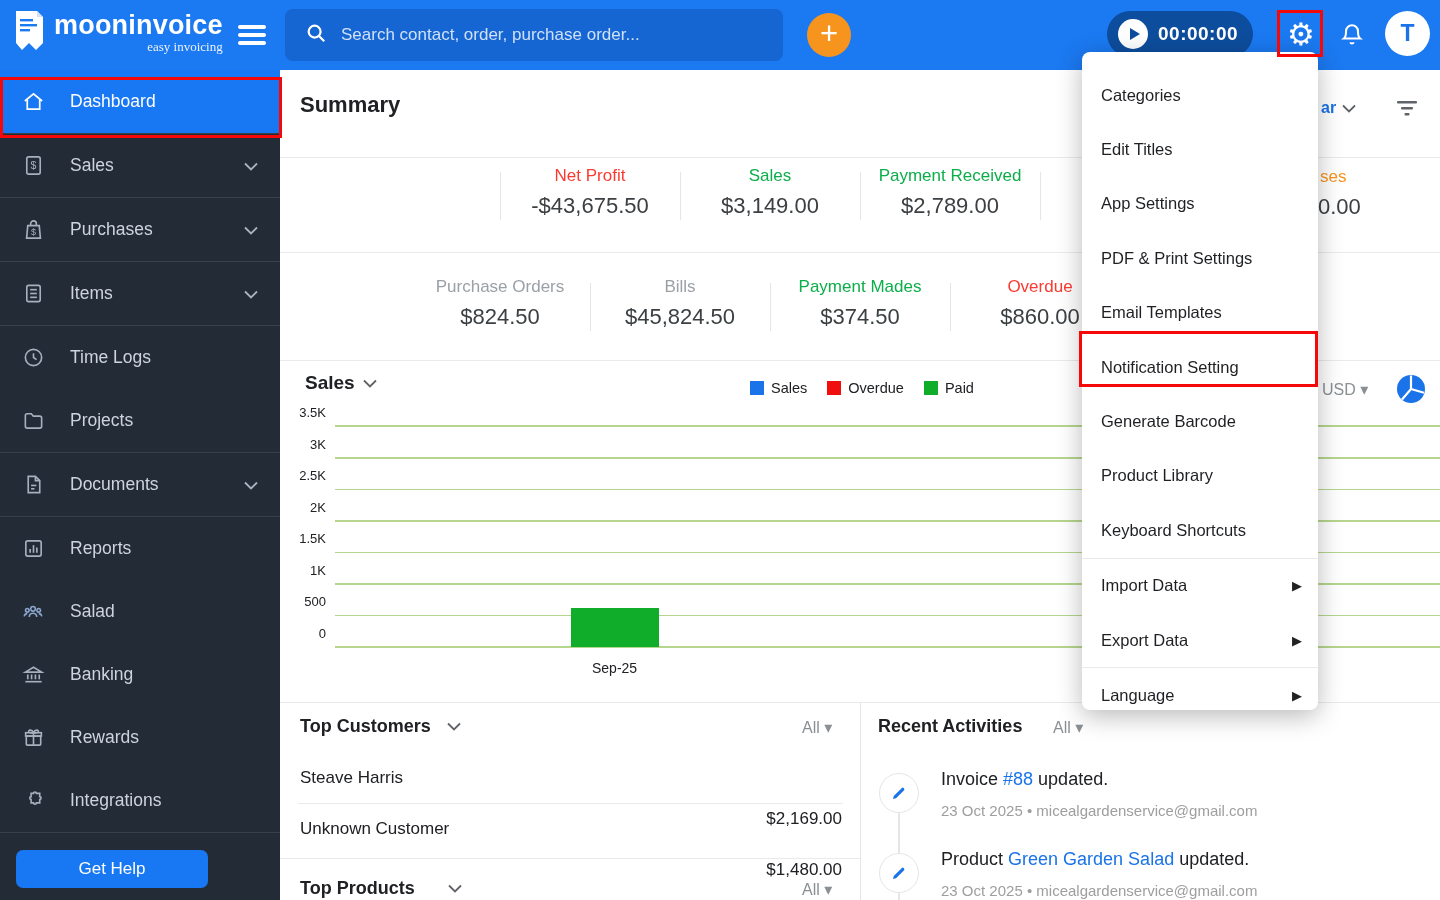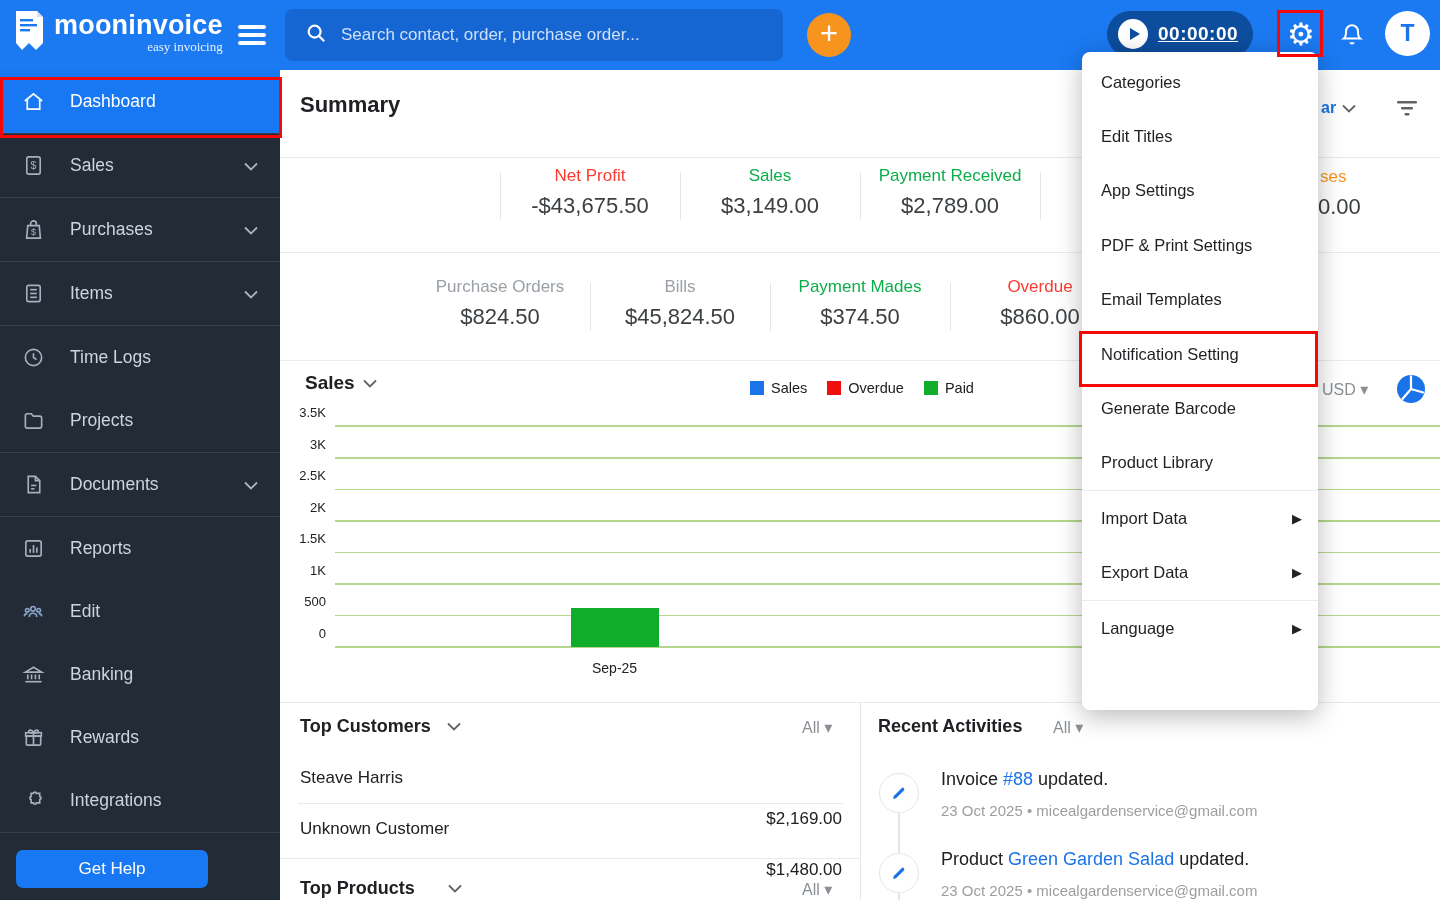--- a/index.html
+++ b/index.html
@@ -13,21 +13,21 @@
   .logo-text .brand { color:#fff; font-size:27px; font-weight:bold; letter-spacing:.2px; line-height:28px; }
   .logo-text .tagline { color:#eaf2ff; font-size:13px; font-family:"Liberation Serif", serif; text-align:right; margin-top:0px; }
   .hamburger { position:absolute; left:238px; top:25px; width:28px; height:20px; display:flex; flex-direction:column; justify-content:space-between; cursor:pointer; }
   .hamburger div { height:3.6px; background:#fff; border-radius:2px; }
   .searchbar { position:absolute; left:285px; top:9px; width:498px; height:52px; background:#1565d3; border-radius:8px; display:flex; align-items:center; padding-left:20px; gap:14px; }
   .searchbar .ph { color:#cfe0f8; font-size:17px; }
   .plus-btn { position:absolute; left:807px; top:13px; width:44px; height:44px; border-radius:50%; background:#f7941e; color:#fff; font-size:31px; display:flex; align-items:center; justify-content:center; line-height:1; padding-bottom:3px; }
   .timer { position:absolute; left:1107px; top:11px; width:146px; height:46px; border-radius:23px; background:#0d4d9d; display:flex; align-items:center; gap:10px; padding-left:11px; }
   .play-circle { width:30px; height:30px; border-radius:50%; background:#fff; display:flex; align-items:center; justify-content:center; }
   .play-tri { width:0; height:0; border-left:10px solid #0d4d9d; border-top:6.5px solid transparent; border-bottom:6.5px solid transparent; margin-left:3px; }
-  .timer .time { color:#fff; font-size:19px; font-weight:bold; letter-spacing:.5px;text-decoration:underline; }
+  .timer .time { color:#fff; font-size:19px; font-weight:bold; letter-spacing:.5px; }
   .gear { position:absolute; left:1284px; top:17px; width:34px; height:36px; color:#fff; font-size:31px; line-height:36px; text-align:center; }
   .bell { position:absolute; left:1339px; top:21px; }
   .avatar { position:absolute; left:1385px; top:11px; width:45px; height:45px; border-radius:50%; background:#fff; color:#1a73e8; font-size:23px; font-weight:bold; display:flex; align-items:center; justify-content:center; }
 
   
   .sidebar { position:absolute; left:0; top:70px; width:280px; height:830px; background:#222b36; z-index:4; }
   .side-item { height:63px; display:flex; align-items:center; padding:0 22px 0 20px; color:#cdd4dd; font-size:17.5px; cursor:pointer; position:relative; }
   .side-item .icon { width:26px; height:24px; margin-right:24px; color:#a7b0bd; display:flex; align-items:center; justify-content:center; }
   .side-item.active { background:#1877f2; color:#fff; }
   .side-item.active .icon { color:#fff; }
@@ -67,21 +67,21 @@
   .all-dd { color:#8a8f94; font-size:16px; }
   .cust-row .name { font-size:17px; color:#202124; }
   .cust-row .amt { font-size:17px; color:#202124;margin-top:41px; }
   .act-title { font-size:18px; color:#202124; }
   .act-title .lnk { color:#1a73e8; }
   .act-meta { font-size:15px; color:#9e9e9e; margin-top:12px; }
   .tl-circle { position:absolute; width:40px; height:40px; border-radius:50%; background:#fff; border:1.5px solid #e3e5e8; display:flex; align-items:center; justify-content:center; }
   .tl-line { position:absolute; width:1.5px; background:#e3e5e8; left:898px; }
 
   
-  .menu { position:absolute; left:1082px; top:52px; width:236px; height:658px; background:#fff; border-radius:8px; box-shadow:0 6px 26px rgba(0,0,0,.28); z-index:30; padding-top:3px; }
+  .menu { position:absolute; left:1082px; top:52px; width:236px; height:658px; background:#fff; border-radius:8px; box-shadow:0 6px 26px rgba(0,0,0,.28); z-index:30; padding-top:16px; }
   .menu-item { height:54.4px; display:flex; align-items:center; padding:0 16px 0 19px; font-size:16.5px; color:#1f2023; cursor:pointer; }
   .menu-item .arrow { margin-left:auto; font-size:13px; color:#222; }
   .menu-div { height:1px; background:#e8eaed; margin:0; }
 
   
   .hl { position:absolute; border:3px solid #f70808; z-index:40; pointer-events:none; }
   .hl-dashboard { left:0px; top:77px; width:282px; height:61px; }
   .hl-gear { left:1277px; top:10px; width:46px; height:47px; }
   .hl-notification { left:1079px; top:331px; width:239px; height:56px; }
 </style>
@@ -239,21 +239,21 @@
     <div class="side-item">
       <span class="icon" style="color:#8ba4c9;">
         <svg width="24" height="24" viewBox="0 0 24 24" fill="none" stroke="currentColor" stroke-width="1.6">
             <circle cx="12" cy="8.8" r="2.3"></circle>
             <circle cx="6.3" cy="10.3" r="1.8"></circle>
             <circle cx="17.7" cy="10.3" r="1.8"></circle>
             <path d="M8.3 17c0-2.6 1.9-3.8 3.7-3.8s3.7 1.2 3.7 3.8"></path>
             <path d="M3.2 16.3c.3-1.8 1.7-2.7 3.1-2.7M20.8 16.3c-.3-1.8-1.7-2.7-3.1-2.7"></path>
           </svg>
       </span>
-      <span>Edit</span>
+      <span>Salad</span>
     </div>
     <div class="side-item">
       <span class="icon">
         <svg width="23" height="23" viewBox="0 0 24 24" fill="none" stroke="currentColor" stroke-width="1.7">
             <path d="M3.5 9.5 12 4.5l8.5 5z"></path>
             <line x1="6" y1="12" x2="6" y2="17"></line>
             <line x1="10" y1="12" x2="10" y2="17"></line>
             <line x1="14" y1="12" x2="14" y2="17"></line>
             <line x1="18" y1="12" x2="18" y2="17"></line>
             <line x1="3.5" y1="19.5" x2="20.5" y2="19.5"></line>
@@ -469,20 +469,23 @@
       </div>
     <div class="menu-item">
         <span>Notification Setting</span>
       </div>
     <div class="menu-item">
         <span>Generate Barcode</span>
       </div>
     <div class="menu-item">
         <span>Product Library</span>
       </div>
+    <div class="menu-item">
+        <span>Keyboard Shortcuts</span>
+      </div>
     <div class="menu-div"></div>
     <div class="menu-item">
         <span>Import Data</span>
         <span class="arrow">▶</span>
       </div>
     <div class="menu-item">
         <span>Export Data</span>
         <span class="arrow">▶</span>
       </div>
     <div class="menu-div"></div>

